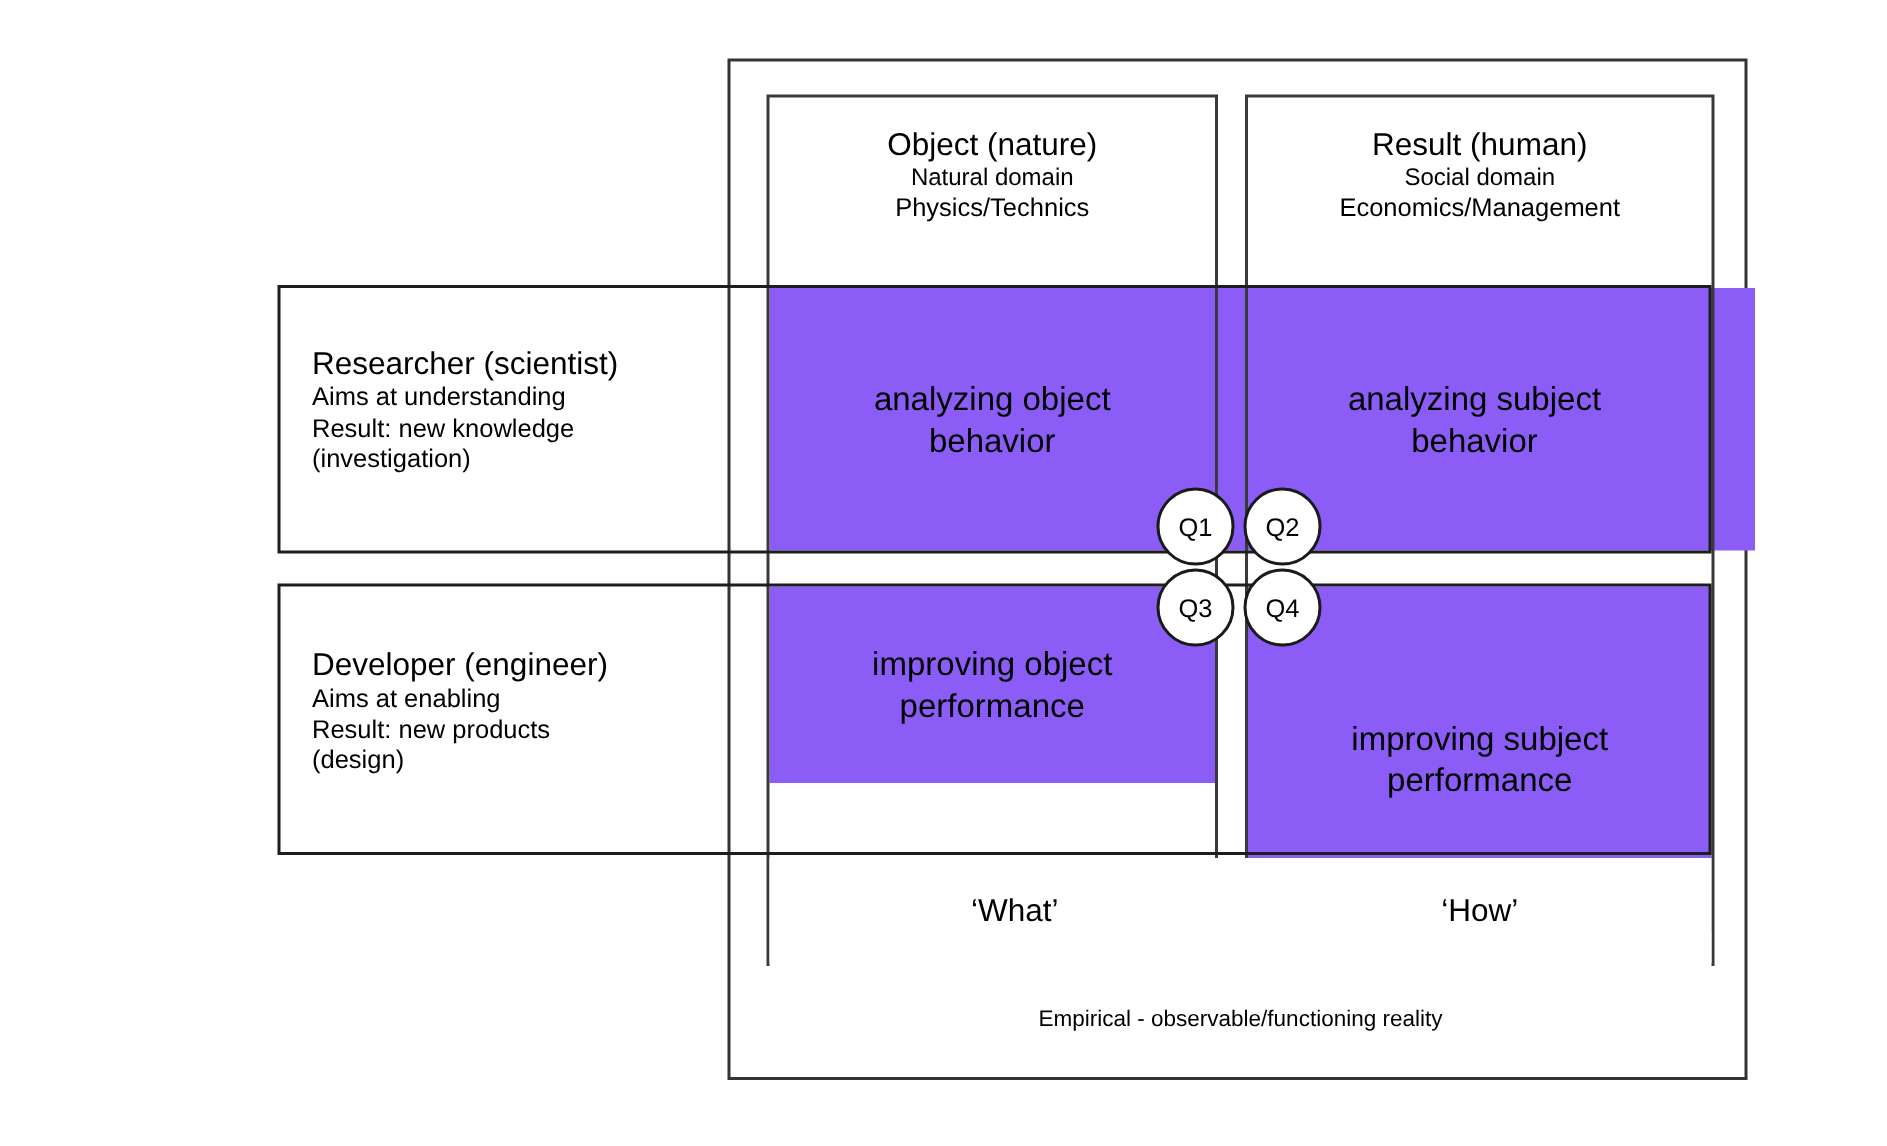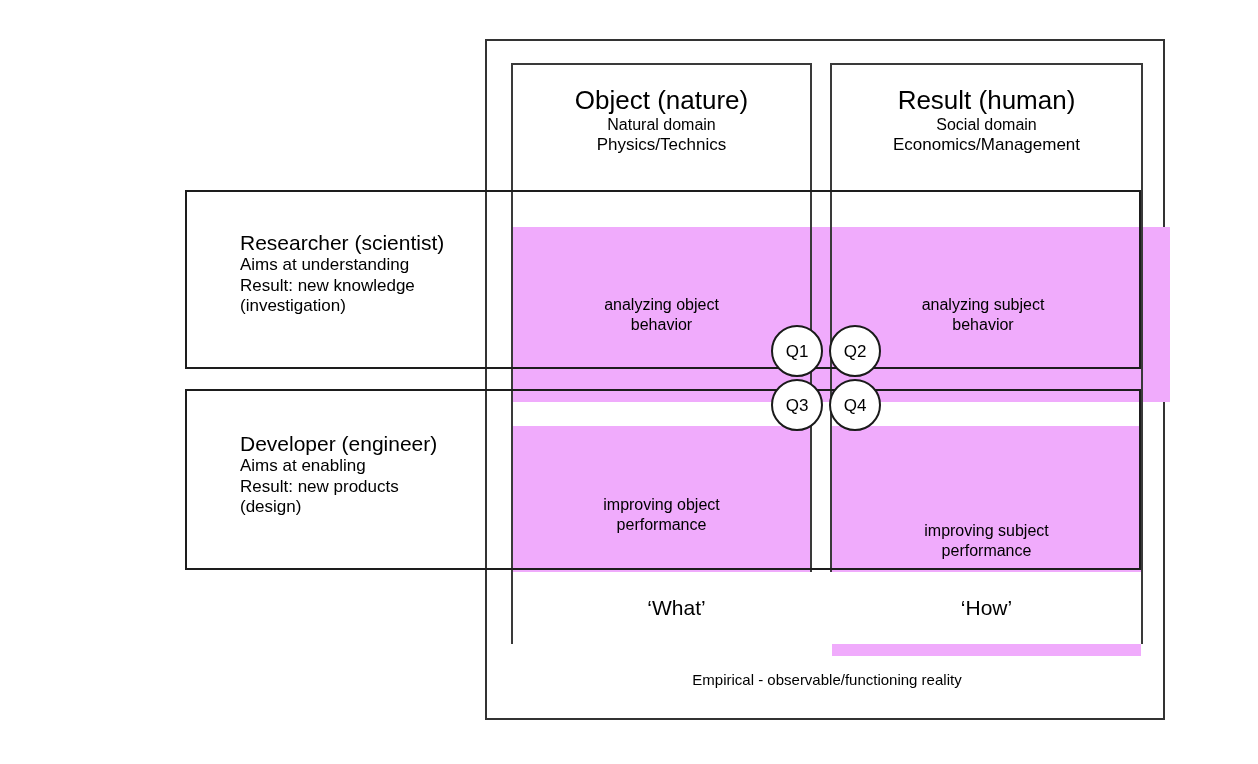--- a/index.html
+++ b/index.html
@@ -50,62 +50,60 @@
 
   
   .col-head {
     position: absolute;
     left: 0;
     right: 0;
     top: 20px;
     text-align: center;
     line-height: 1.18;
   }
-  .col-head .l1 { font-size: 26px; }
+  .col-head .l1 { font-size: 21px; }
   .col-head .l2 { font-size: 16px; }
   .col-head .l3 { font-size: 17px; }
 
   
   .row-frame {
     left: 185px;
     width: 956px;
     border: 2.5px solid #1d1d1d;
     background: transparent;
   }
   .row-top    { top: 190px; height: 179px; }
   .row-bottom { top: 389px; height: 181px; }
 
   
   .row-label {
     position: absolute;
     left: 21px;
     width: 290px;
     line-height: 1.2;
-    margin-left: 32px;
   }
   .row-label .rl-title { font-size: 21px; }
   .row-label .rl-line  { font-size: 17px; }
   .row-label-top    { top: 38px; }
   .row-label-bottom { top: 40px; }
 
   
   .quad {
     position: absolute;
-    background: #f0abfc;
+    background: #8b5cf6;
     display: flex;
     align-items: center;
     justify-content: center;
     text-align: center;
-    font-size: 16px;
+    font-size: 22px;
     line-height: 1.25;
-    margin-top: 35px;
   }
   .quad-q1 { left: 513px; top: 192px; width: 297px; height: 175px; }
   .quad-q2 { left: 796px; top: 192px; width: 374px; height: 175px; }
-  .quad-q3 { left: 513px; top: 391px; width: 297px; height: 177px; }
+  .quad-q3 { left: 513px; top: 391px; width: 297px; height: 131px; }
   .quad-q4 { left: 832px; top: 391px; width: 309px; height: 230px; }
 
   
   .wh-cell {
     position: absolute;
     top: 572px;
     height: 72px;
     display: flex;
     align-items: center;
     justify-content: center;

